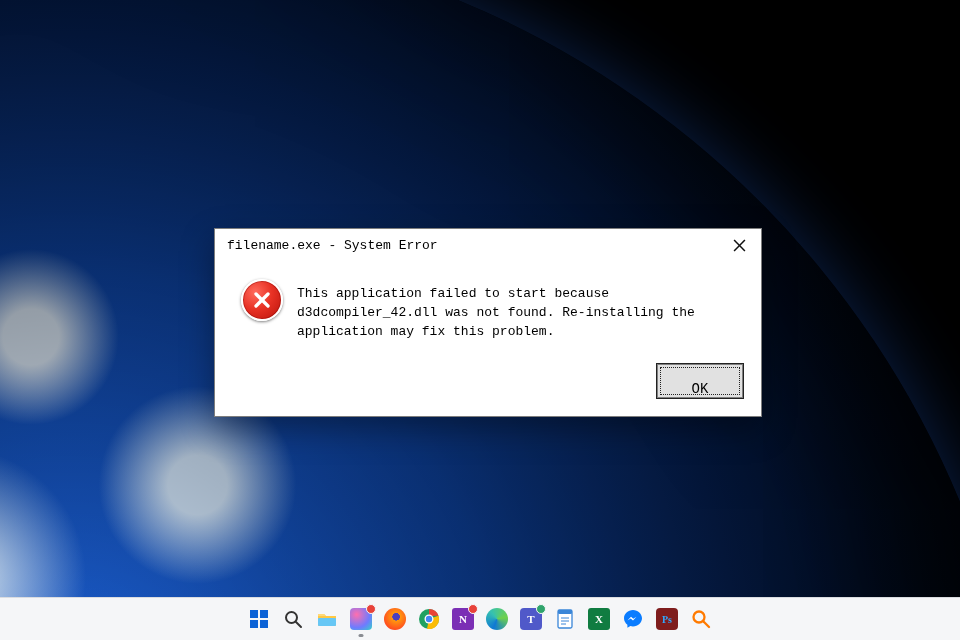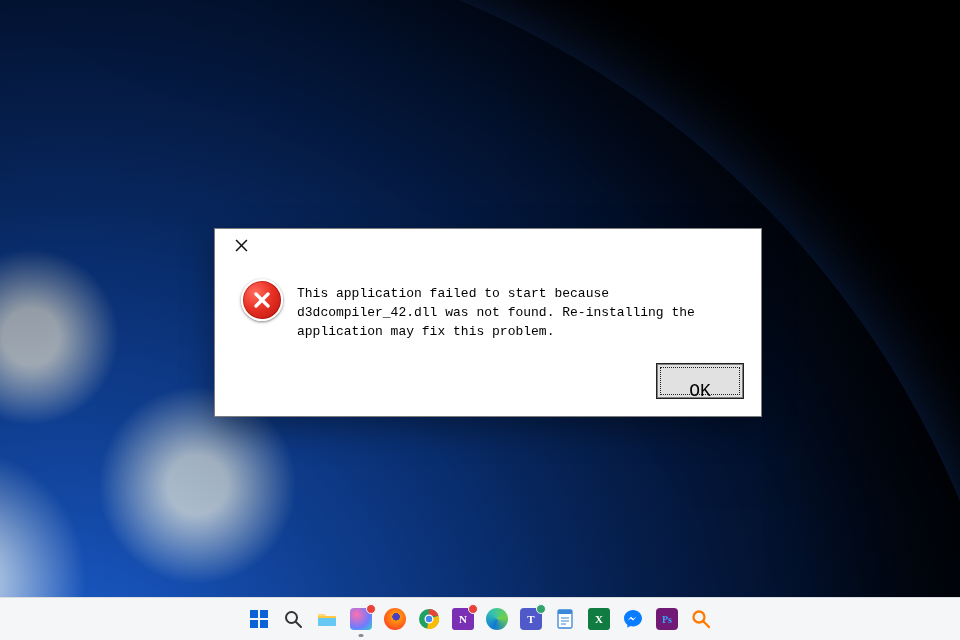--- a/index.html
+++ b/index.html
@@ -29,21 +29,21 @@
   .body{display:flex;padding:18px 52px 10px 26px;}
   .err-icon{flex:0 0 38px;margin-right:14px;}
   .err-icon-inner{width:38px;height:38px;border-radius:50%;
     background:radial-gradient(circle at 32% 30%, #ff6b5d 0%, #e83225 45%, #b9120a 100%);
     border:2px solid #fff;box-shadow:0 1px 3px rgba(0,0,0,0.5), inset 0 0 0 1px rgba(128,0,0,0.4);
     display:flex;align-items:center;justify-content:center;}
   .err-icon-inner svg{width:18px;height:18px;}
   .msg{flex:1;line-height:1.45;padding-top:6px;}
   .btn-row{display:flex;justify-content:flex-end;padding:12px 18px 18px 18px;}
   .ok-btn{min-width:86px;height:26px;padding:16px 18px;background:#e1e1e1;border:1px solid #808080;
-    outline:1px dotted #222;outline-offset:-4px;font-family:inherit;font-size:18px;cursor:pointer;
+    outline:1px dotted #222;outline-offset:-4px;font-family:inherit;font-size:14px;cursor:pointer;
     box-shadow:0 0 0 1px #222;}
   
   .taskbar{position:absolute;bottom:0;left:0;right:0;height:42px;background:#f5f6f8;border-top:1px solid #dadce0;
     display:flex;align-items:center;justify-content:center;gap:4px;}
   .tb-item{width:30px;height:30px;display:flex;align-items:center;justify-content:center;border-radius:4px;}
   .tb-item svg,.tb-item .fi{width:22px;height:22px;}
   .fi{display:inline-block;border-radius:4px;}
   .badge{position:relative;}
   .badge::after{content:"";position:absolute;top:0;right:0;width:8px;height:8px;border-radius:50%;background:#e8423a;border:1.5px solid #f5f6f8;}
   .badge-green::after{background:#30a46c;}
@@ -52,20 +52,21 @@
 </head>
 <body>
 
 <div class="desktop">
   <div class="wallpaper">
     <div class="planet"></div>
   </div>
 
   <div class="dialog">
     <div class="titlebar">
+      <span class="title-text">filename.exe - System Error</span>
       <div class="close-btn">
         <svg viewBox="0 0 12 12">
           <line x1="1" y1="1" x2="11" y2="11" stroke="#111" stroke-width="1.4"></line>
           <line x1="11" y1="1" x2="1" y2="11" stroke="#111" stroke-width="1.4"></line>
         </svg>
       </div>
     </div>
     <div class="body">
       <div class="err-icon">
         <div class="err-icon-inner">
@@ -154,21 +155,21 @@
     </div>
 
     <div class="tb-item">
       <svg viewBox="0 0 22 22">
         <path d="M11 2 C6 2 2 5.7 2 10.3 c0 2.6 1.3 4.9 3.4 6.4 l0 3 3-1.6 c.8 .2 1.7 .3 2.6 .3 5 0 9-3.7 9-8.1 S16 2 11 2 Z" fill="#0a7cff"></path>
         <path d="M5.5 12.5 l3.5-3.7 2.3 2 3.2-2 -3.5 3.7 -2.3-2 Z" fill="#fff"></path>
       </svg>
     </div>
 
     <div class="tb-item">
-      <span class="fi" style="background:#701a75;border-radius:4px;display:flex;align-items:center;justify-content:center;color:#31a8ff;font:700 10px 'Segoe UI';">Ps</span>
+      <span class="fi" style="background:#7f1d1d;border-radius:4px;display:flex;align-items:center;justify-content:center;color:#31a8ff;font:700 10px 'Segoe UI';">Ps</span>
     </div>
 
     <div class="tb-item">
       <svg viewBox="0 0 22 22">
         <circle cx="9" cy="9" r="5.5" fill="none" stroke="#ff7a00" stroke-width="2.3"></circle>
         <line x1="13.5" y1="13.5" x2="19" y2="19" stroke="#ff7a00" stroke-width="2.3" stroke-linecap="round"></line>
       </svg>
     </div>
 
   </div>

